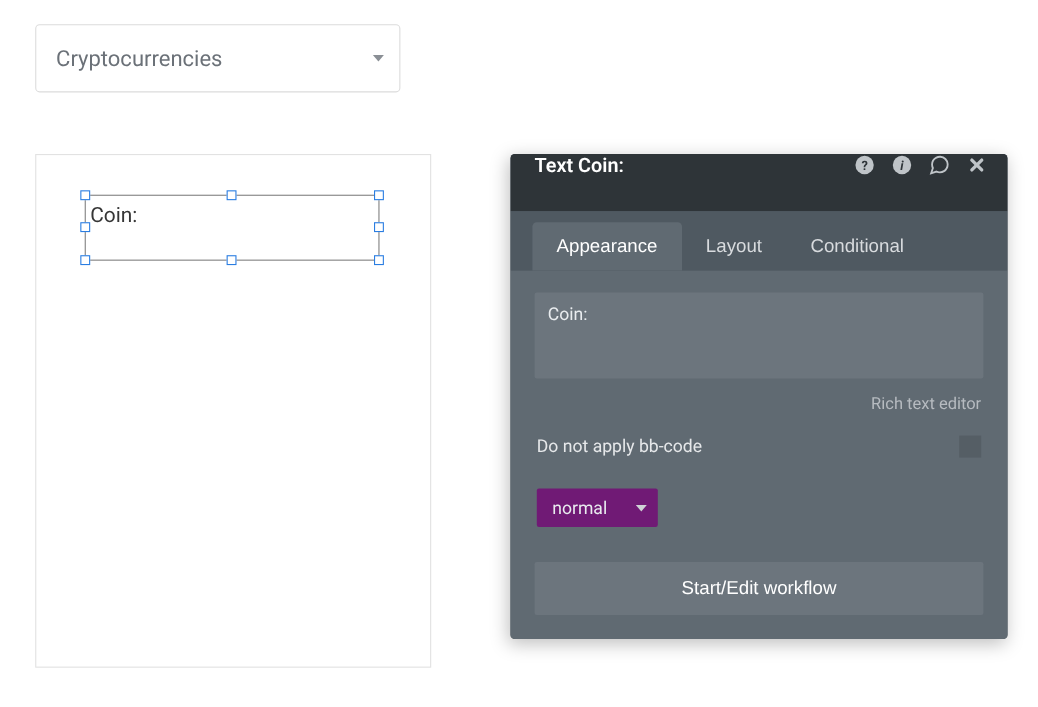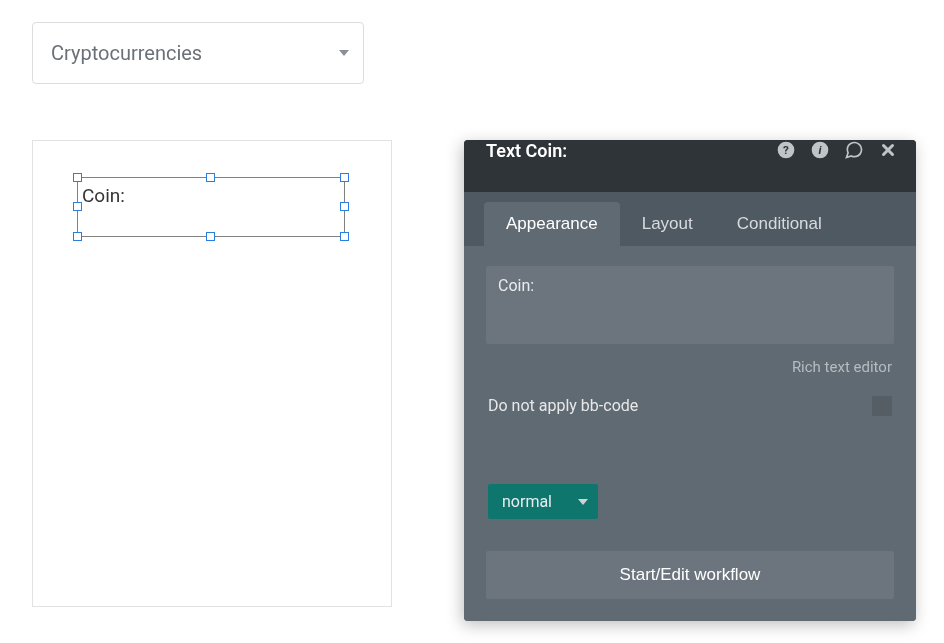--- a/index.html
+++ b/index.html
@@ -181,30 +181,29 @@
     .checkbox {
       width: 20px;
       height: 20px;
       background: #555e65;
       cursor: pointer;
     }
 
     .select {
       display: flex;
       align-items: center;
-      background: #0f766e;
+      background: #701a75;
       border-radius: 2px;
       padding: 8px 10px 8px 14px;
       color: #e9ecef;
       font-size: 16px;
       cursor: pointer;
       gap: 10px;
       min-width: 110px;
       justify-content: space-between;
-      margin-top: 40px;
     }
     .select .tri {
       width: 0; height: 0;
       border-left: 5px solid transparent;
       border-right: 5px solid transparent;
       border-top: 6px solid #cfd3d6;
     }
 
     .spacer { height: 14px; }
 

